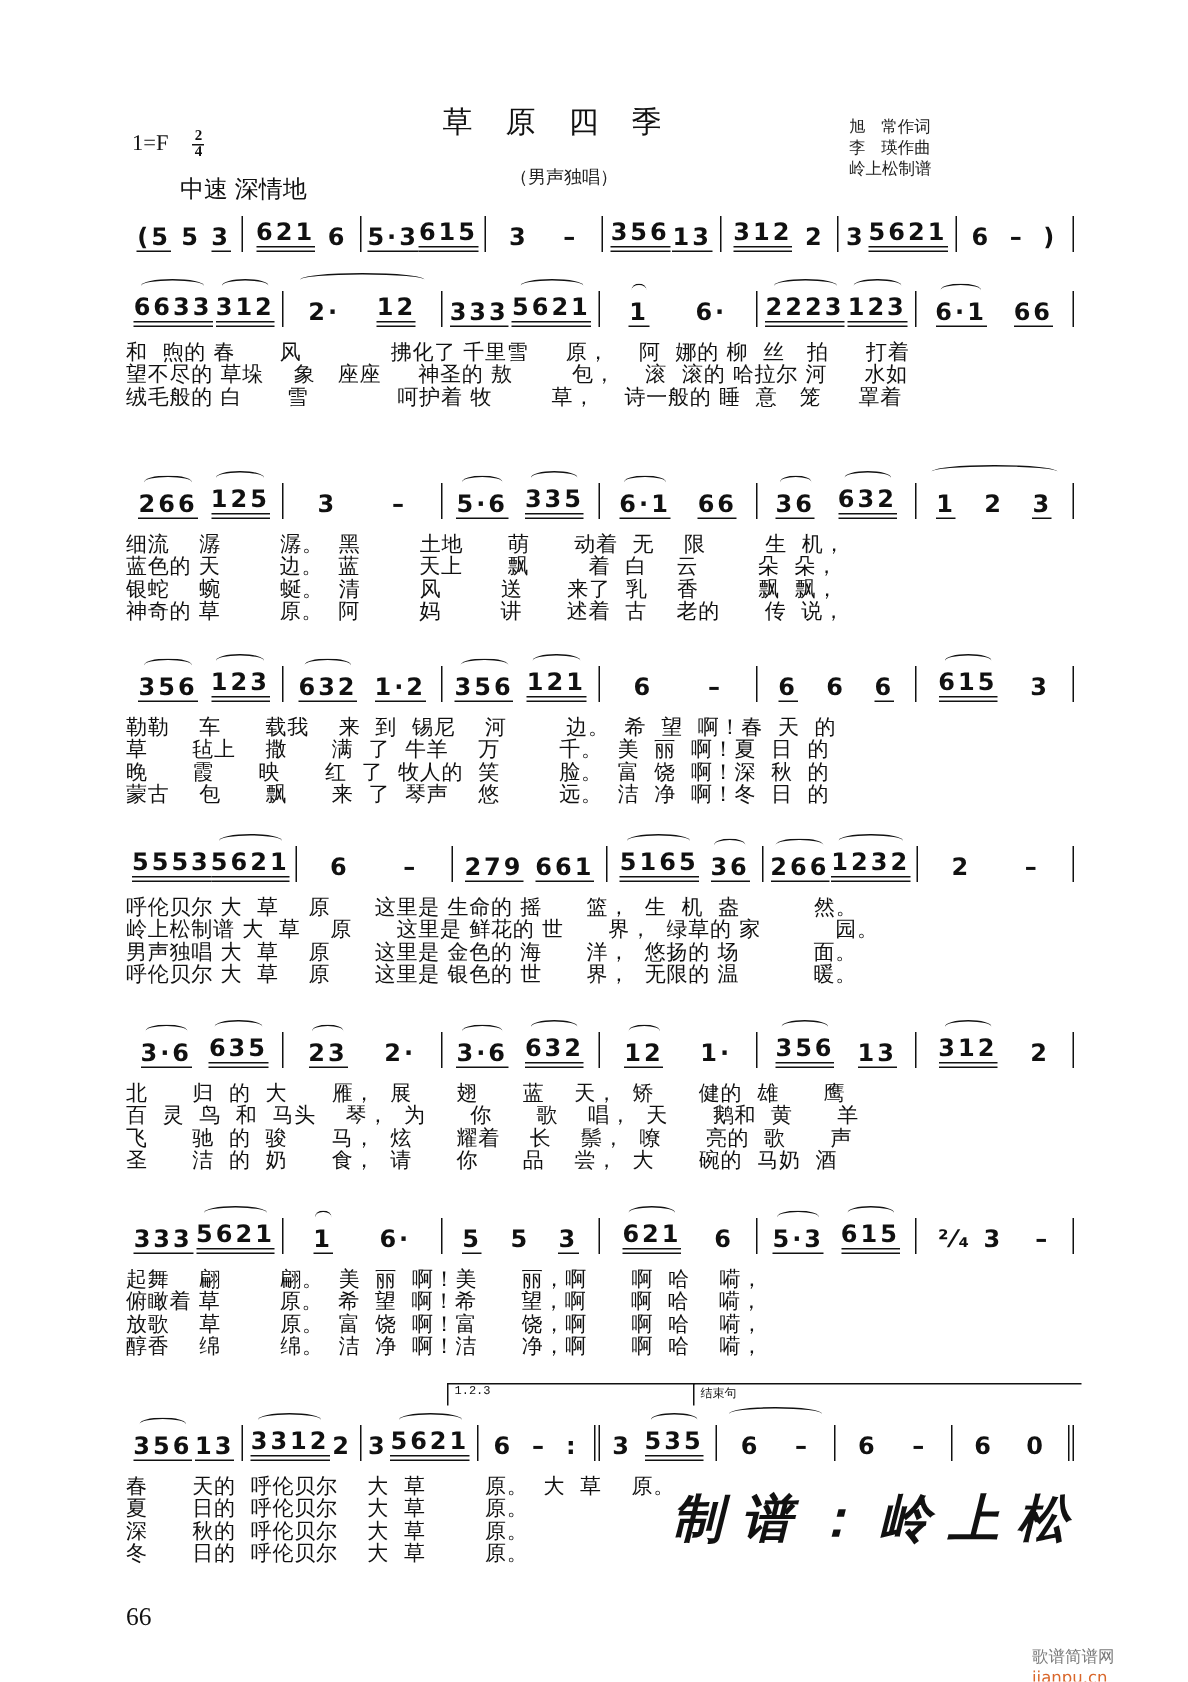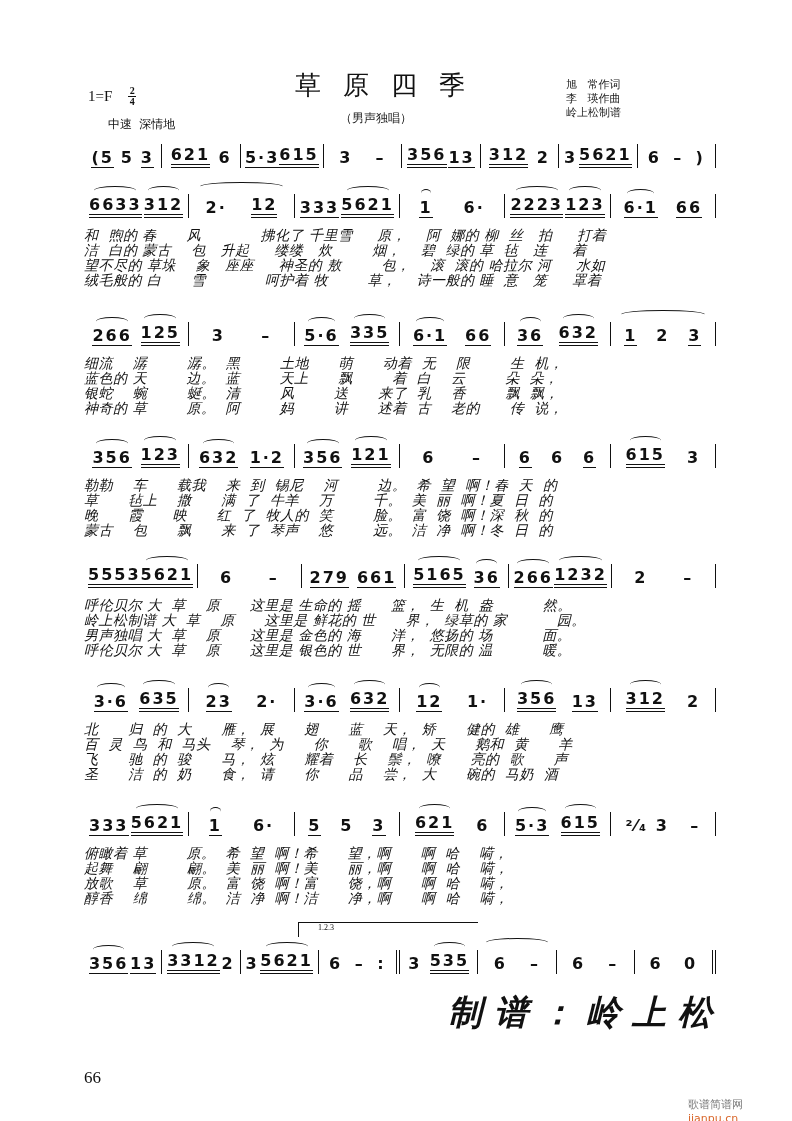--- a/index.html
+++ b/index.html
@@ -4,23 +4,23 @@
   <style>
     html, body { margin: 0; padding: 0; background: #ffffff; }
     body {
       width: 792px; height: 1121px; position: relative; overflow: hidden;
       font-family: "Liberation Sans", "DejaVu Sans", sans-serif; color: #111;
     }
     .abs { position: absolute; }
     .key { left: 88px; top: 86px; font-family: "Liberation Serif", serif; font-size: 15px; display:flex; align-items:center; gap:16px; }
     .frac { display: inline-flex; flex-direction: column; align-items: center; font-weight: bold; font-size: 10px; line-height: 10px; }
     .frac .bar { width: 8px; height: 1px; background: #111; }
-    .title { left: 295px; top: 68px; font-family: "DejaVu Sans", sans-serif; font-size: 26px; letter-spacing: 22px; text-align: right; }
+    .title { left: 295px; top: 68px; font-family: "DejaVu Sans", sans-serif; font-size: 20px; letter-spacing: 22px; text-align: right; }
     .subtitle { left: 340px; top: 110px; font-size: 12px; color: #222; font-family: "DejaVu Serif", serif; }
-    .tempo { left: 108px; top: 116px; font-size: 12px; font-family: Liberation Mono, monospace; }
+    .tempo { left: 120px; top: 116px; font-size: 16px; font-family: Liberation Sans, sans-serif; }
     .credits { left: 566px; top: 78px; font-size: 11px; line-height: 14px; font-family: "DejaVu Serif", serif; color:#222; }
     .credits div { white-space: pre; }
 
     .system { position: absolute; left: 84px; width: 632px; }
     .notes {
       position: relative; height: 30px; display: flex; align-items: flex-end;
       font-family: "DejaVu Sans", sans-serif; font-weight: bold; font-size: 16px;
       border-left: 0;
     }
     .measure {
@@ -36,22 +36,22 @@
     }
     .measure .grp.u1 { border-bottom-color: #111; }
     .measure .grp.u2 { border-bottom: 4px double #111; }
     .slur {
       position: absolute; top: -12px; height: 8px; border-top: 1.2px solid #111;
       border-radius: 50% 50% 0 0; left: 10%; right: 10%;
     }
     .lyrics {
       font-family: "DejaVu Serif", serif; font-size: 14px; line-height: 15px; margin-top: 10px;
     }
-    .lyric-line { white-space: pre; letter-spacing: 0.5px; font-style: italic; }
-    .volta { position:absolute; border-top: 1px solid #111; border-left: 1px solid #111; height: 14px; font-size: 8px; font-family: Liberation Serif, serif; padding-left: 19px; }
+    .lyric-line { white-space: pre; letter-spacing: 0.5px; }
+    .volta { position:absolute; border-top: 1px solid #111; border-left: 1px solid #111; height: 14px; font-size: 8px; font-family: Liberation Mono, monospace; padding-left: 4px; }
     .sig { left: 448px; top: 990px; font-family: "DejaVu Serif", serif; font-size: 34px; font-weight: bold; letter-spacing: 12px; font-style: italic; }
     .page-no { left: 84px; top: 1068px; font-family: "Liberation Serif", serif; font-size: 17px; }
     .watermark { left: 688px; top: 1097px; font-size: 11px; color: #7a7a7a; font-family: "DejaVu Sans", sans-serif; }
     .watermark .domain { color: #d9662a; }
   </style>
 </head>
 <body>
 
 <div class="abs key">
   <span>1=F</span>
@@ -133,21 +133,20 @@
           <span class="grp u2">2223<span class="slur" style="top: -10px;"></span></span>
           <span class="grp u2">123<span class="slur" style="top: -10px;"></span></span>
         </div>
         <div class="measure">
           <span class="grp u1">6·1<span class="slur" style="top: -10px;"></span></span>
           <span class="grp u1">66</span>
         </div>
       </div>
       <div class="lyrics">
         <div class="lyric-line">和  煦的 春      风            拂化了 千里雪     原，    阿  娜的 柳  丝   拍     打着</div>
-        <div class="lyric-line">洁  白的 蒙古    包   升起     缕缕   炊        烟，    碧  绿的 草  毡   连     着</div>
         <div class="lyric-line">望不尽的 草垛    象   座座     神圣的 敖        包，    滚  滚的 哈拉尔 河     水如</div>
         <div class="lyric-line">绒毛般的 白      雪            呵护着 牧        草，    诗一般的 睡  意   笼     罩着</div>
       </div>
     </div>
     <div class="system" style="top: 316px;">
       <div class="notes">
         <div class="measure">
           <span class="grp u1">266<span class="slur" style="top: -10px;"></span></span>
           <span class="grp u2">125<span class="slur" style="top: -10px;"></span></span>
         </div>
@@ -306,28 +305,29 @@
         <div class="measure">
           <span class="grp u1">5·3<span class="slur" style="top: -10px;"></span></span>
           <span class="grp u2">615<span class="slur" style="top: -10px;"></span></span>
         </div>
         <div class="measure">
           <span class="grp">²⁄₄ 3</span>
           <span class="grp">–</span>
         </div>
       </div>
       <div class="lyrics">
+        <div class="lyric-line">起舞    翩        翩。  美  丽  啊！美      丽，啊      啊  哈    嗬，</div>
         <div class="lyric-line">俯瞰着 草        原。  希  望  啊！希      望，啊      啊  哈    嗬，</div>
-        <div class="lyric-line">起舞    翩        翩。  美  丽  啊！美      丽，啊      啊  哈    嗬，</div>
         <div class="lyric-line">放歌    草        原。  富  饶  啊！富      饶，啊      啊  哈    嗬，</div>
         <div class="lyric-line">醇香    绵        绵。  洁  净  啊！洁      净，啊      啊  哈    嗬，</div>
       </div>
     </div>
     <div class="system" style="top: 944px;">
       <div class="volta" style="left: 214px; width: 160px; top: -22px;">1.2.3</div>
+      <div class="volta" style="left: 378px; width: 254px; top: -22px;">结束句</div>
       <div class="notes">
         <div class="measure">
           <span class="grp u1">356<span class="slur" style="top: -10px;"></span></span>
           <span class="grp u1">13</span>
         </div>
         <div class="measure">
           <span class="grp u2">3312<span class="slur" style="top: -10px;"></span></span>
           <span class="grp">2</span>
         </div>
         <div class="measure">
@@ -349,20 +349,26 @@
           <span class="grp">–</span>
         </div>
         <div class="measure">
           <span class="grp">6</span>
           <span class="grp">–</span>
         </div>
         <div class="measure final">
           <span class="grp">6</span>
           <span class="grp">0</span>
         </div>
+      </div>
+      <div class="lyrics">
+        <div class="lyric-line">春      天的  呼伦贝尔    大  草        原。  大  草    原。</div>
+        <div class="lyric-line">夏      日的  呼伦贝尔    大  草        原。</div>
+        <div class="lyric-line">深      秋的  呼伦贝尔    大  草        原。</div>
+        <div class="lyric-line">冬      日的  呼伦贝尔    大  草        原。</div>
       </div>
     </div>
   </div>
 
 <div class="abs sig">制谱：岭上松</div>
 <div class="abs page-no">66</div>
 <div class="abs watermark">
   <span>歌谱简谱网</span>
   <span class="domain">jianpu.cn</span>
 </div>

